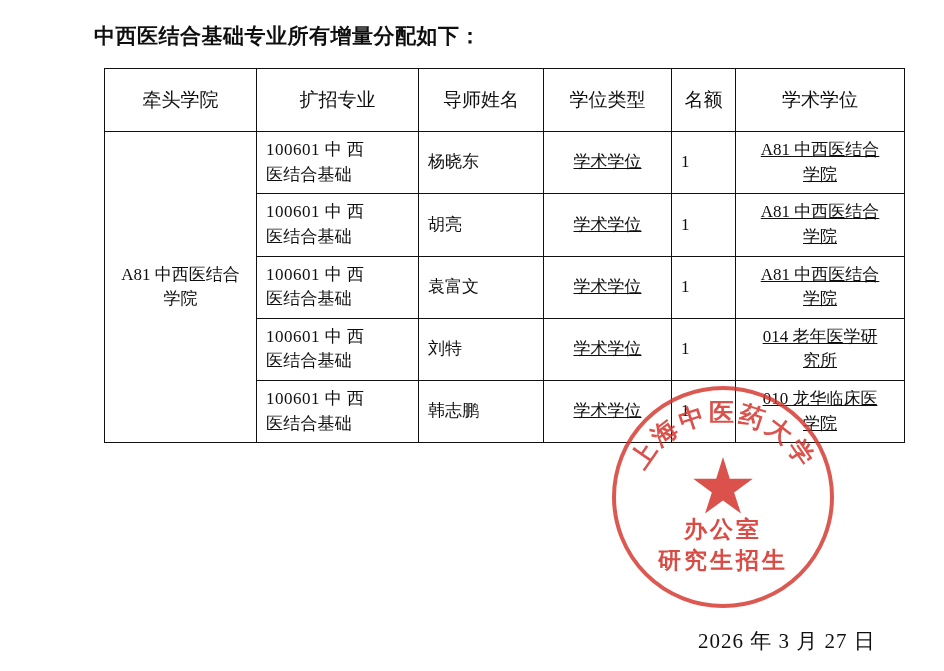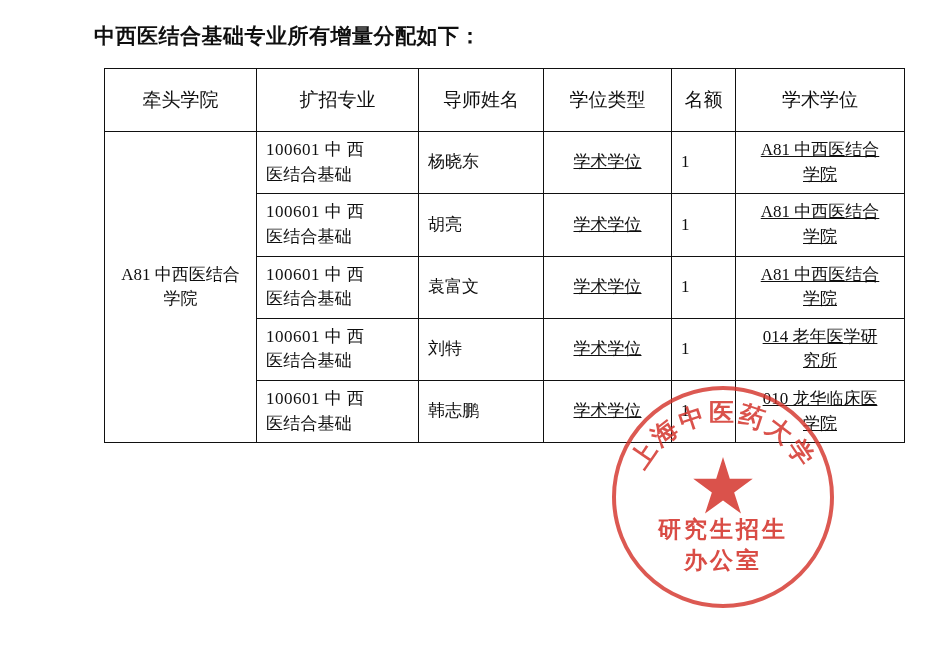--- a/index.html
+++ b/index.html
@@ -265,19 +265,20 @@
     <svg class="arc-text" viewBox="0 0 222 222">
       <defs>
         <path id="arcpath" d="M 24,122 A 87,87 0 0 1 198,122"></path>
       </defs>
       <text>
         <textPath href="#arcpath" startOffset="50%" text-anchor="middle">上海中医药大学</textPath>
       </text>
     </svg>
     <div class="star"></div>
     <div class="bottom-text">
+      <div>办公室</div>
       <div>研究生招生</div>
-      <div>办公室</div>
     </div>
   </div>
 
+  <div class="date-line">2026 年 3 月 27 日</div>
 
 </div>
 
 </body></html>

